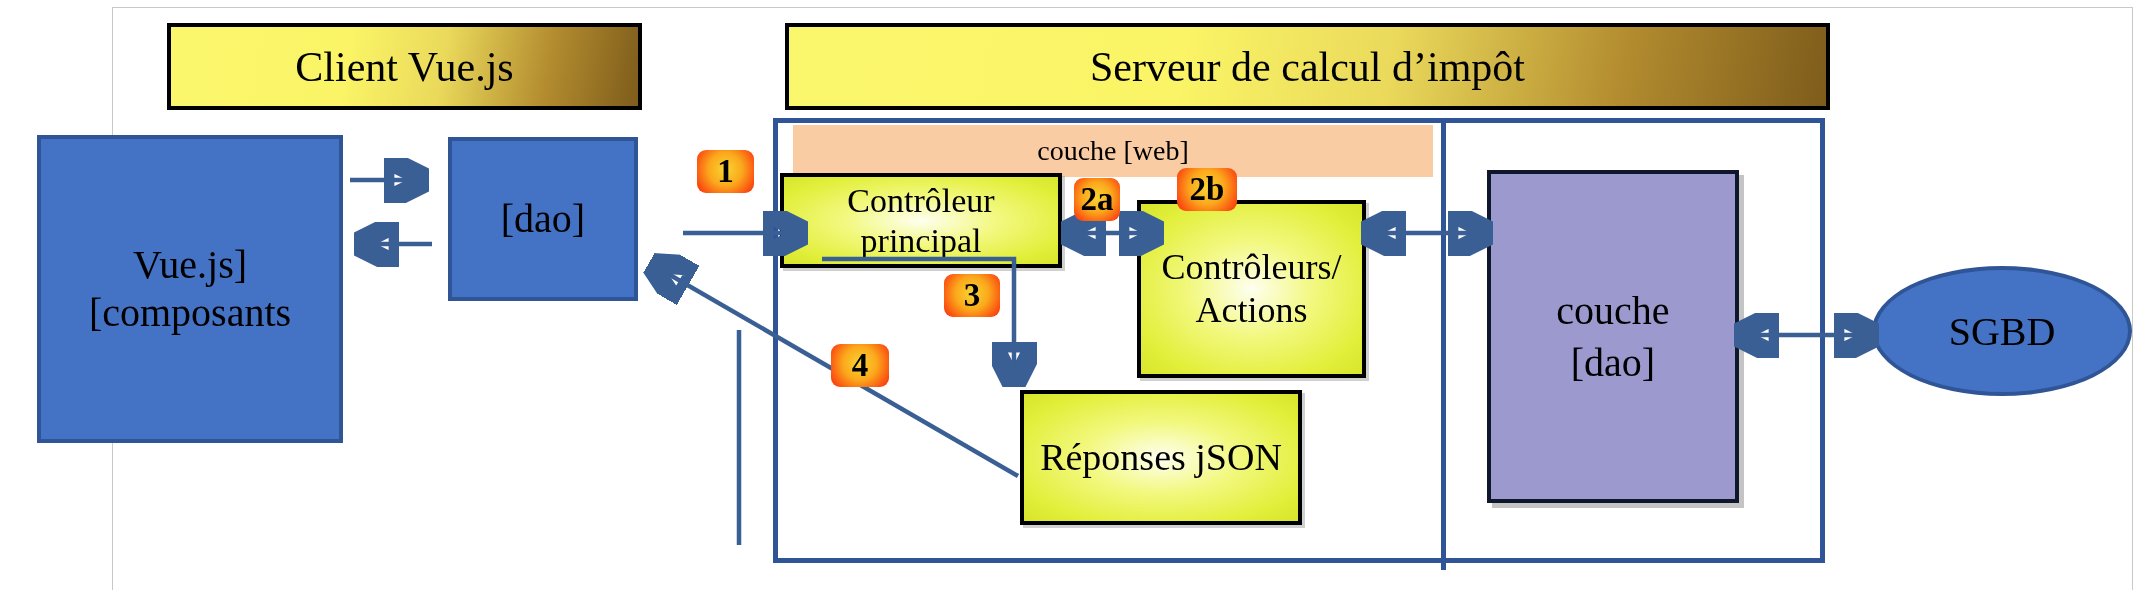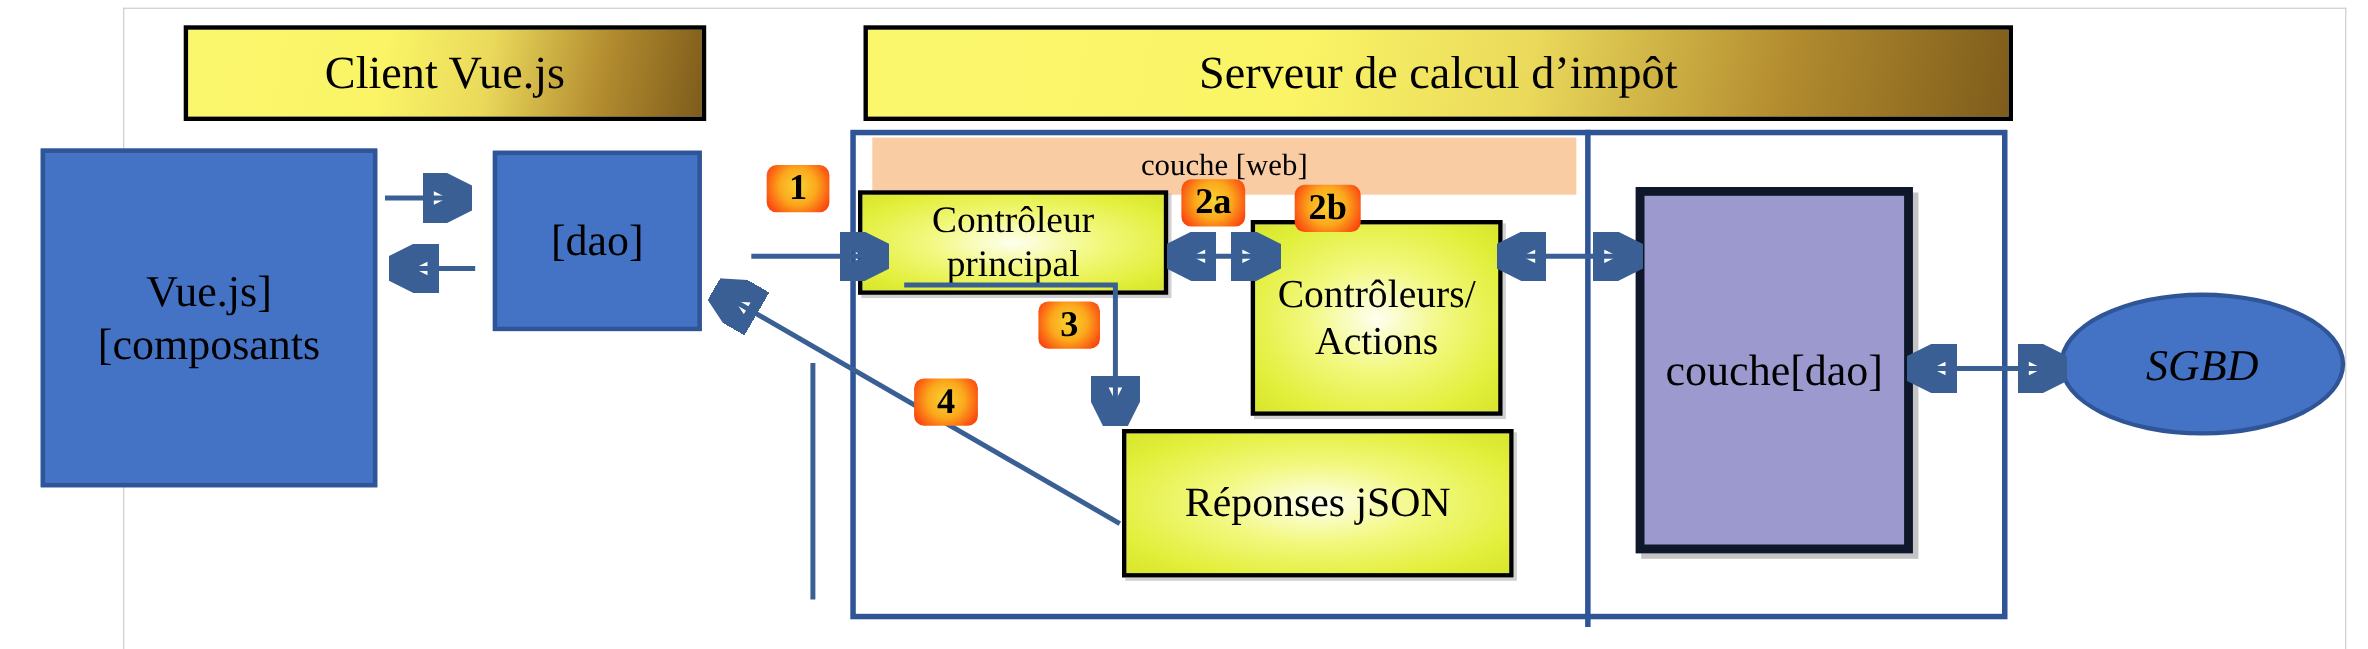--- a/index.html
+++ b/index.html
@@ -42,42 +42,42 @@
   .dao-box{left:448px;top:137px;width:190px;height:164px;}
   
   .yellow-node{
     background:radial-gradient(ellipse at 50% 50%,#feffF0 0%,#f2f87e 40%,#e2ef3b 78%,#d8e52b 100%);
     border:4px solid #000;box-shadow:3px 3px 0 rgba(150,150,150,.45);
     display:flex;flex-direction:column;align-items:center;justify-content:center;
     line-height:1.2;z-index:1;text-align:center;
   }
   .ctrl-principal-box{left:780px;top:173px;width:282px;height:95px;font-size:34px;line-height:1.15;}
   .ctrl-actions-box{left:1137px;top:200px;width:229px;height:178px;font-size:36px;}
-  .reponses-box{left:1020px;top:390px;width:356px;height:135px;font-size:38px;text-align:center;}
+  .reponses-box{left:1020px;top:390px;width:282px;height:135px;font-size:38px;text-align:center;}
   
   .purple-node{
-    left:1487px;top:170px;width:252px;height:333px;background:#9b99ce;border:8px solid #0f172a;
+    left:1487px;top:170px;width:252px;height:333px;background:#9b99ce;border:4px solid #0f172a;
     box-shadow:5px 5px 0 #c4c4c4;
-    display:flex;flex-direction:row;align-items:center;justify-content:center;
+    display:flex;flex-direction:column;align-items:center;justify-content:center;
     font-size:40px;line-height:1.3;z-index:1;text-align:center;
   }
   
   .sgbd-ellipse{
     left:1872px;top:266px;width:260px;height:130px;background:#4472c4;border:4px solid #2f5597;
     border-radius:50%;display:flex;align-items:center;justify-content:center;
-    font-size:40px;z-index:1;font-style:italic;
+    font-size:40px;z-index:1;
   }
   
   .badge{
     background:radial-gradient(circle at 50% 45%,#f9d433 0%,#fba81c 45%,#fb4a10 85%,#f83208 100%);
     border-radius:9px;display:flex;align-items:center;justify-content:center;
     font-size:33px;font-weight:bold;z-index:3;
   }
   .badge-1{left:697px;top:150px;width:57px;height:43px;}
-  .badge-2a{left:1074px;top:163px;width:58px;height:43px;}
+  .badge-2a{left:1074px;top:178px;width:46px;height:43px;}
   .badge-2b{left:1177px;top:168px;width:60px;height:43px;}
   .badge-3{left:944px;top:274px;width:56px;height:43px;}
   .badge-4{left:831px;top:344px;width:58px;height:43px;}
   
   .arrow-layer{left:0;top:0;width:2153px;height:590px;z-index:2;pointer-events:none;}
   .arrow-layer line,.arrow-layer path{stroke:#3a5f94;stroke-width:4.5;fill:none;}
 </style>
 </head>
 <body>
 

